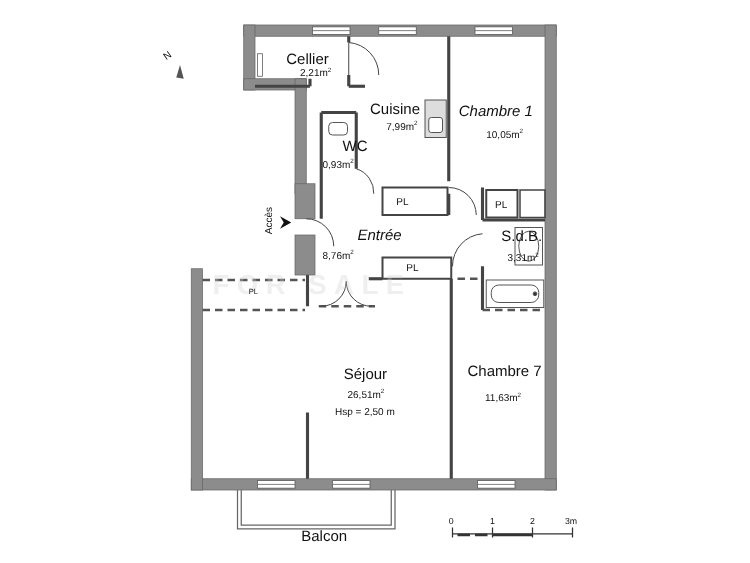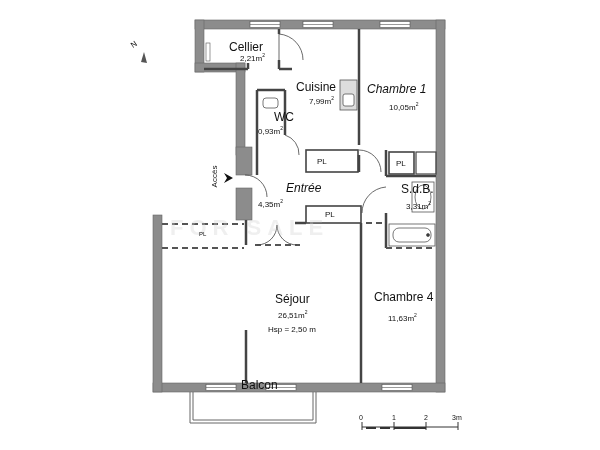--- a/index.html
+++ b/index.html
@@ -154,33 +154,33 @@
 <div class="lbl room" style="left:296px;top:80px;">Cuisine</div>
 <div class="lbl area" style="left:309px;top:97px;"><span>7,99m</span><sup>2</sup></div>
 
 <div class="lbl room" style="left:367px;top:82px;font-style:italic;">Chambre 1</div>
 <div class="lbl area" style="left:389px;top:103px;"><span>10,05m</span><sup>2</sup></div>
 
 <div class="lbl room" style="left:274px;top:110px;">WC</div>
 <div class="lbl area" style="left:258px;top:127px;"><span>0,93m</span><sup>2</sup></div>
 
 <div class="lbl room" style="left:286px;top:181px;font-style:italic;">Entrée</div>
-<div class="lbl area" style="left:258px;top:200px;"><span>4,35m</span><sup>2</sup></div>
+<div class="lbl area" style="left:258px;top:200px;"><span>8,76m</span><sup>2</sup></div>
 
 <div class="lbl room" style="left:401px;top:182px;">S.d.B.</div>
 <div class="lbl area" style="left:406px;top:202px;"><span>3,31m</span><sup>2</sup></div>
 
 <div class="lbl room" style="left:275px;top:292px;">Séjour</div>
 <div class="lbl area" style="left:278px;top:311px;"><span>26,51m</span><sup>2</sup></div>
 <div class="lbl area" style="left:268px;top:325px;">Hsp = 2,50 m</div>
 
-<div class="lbl room" style="left:374px;top:290px;">Chambre 4</div>
+<div class="lbl room" style="left:374px;top:290px;">Chambre 7</div>
 <div class="lbl area" style="left:388px;top:314px;"><span>11,63m</span><sup>2</sup></div>
 
-<div class="lbl room" style="left:241px;top:378px;">Balcon</div>
+<div class="lbl room" style="left:241px;top:422px;">Balcon</div>
 
 <div class="lbl pl" style="left:317px;top:157px;">PL</div>
 <div class="lbl pl" style="left:396px;top:159px;">PL</div>
 <div class="lbl pl" style="left:325px;top:210px;">PL</div>
 <div class="lbl pl" style="left:199px;top:231px;font-size:6px;">PL</div>
 
 <div class="lbl" style="left:359px;top:414px;font-size:7px;">0</div>
 <div class="lbl" style="left:392px;top:414px;font-size:7px;">1</div>
 <div class="lbl" style="left:424px;top:414px;font-size:7px;">2</div>
 <div class="lbl" style="left:452px;top:414px;font-size:7px;">3m</div>

